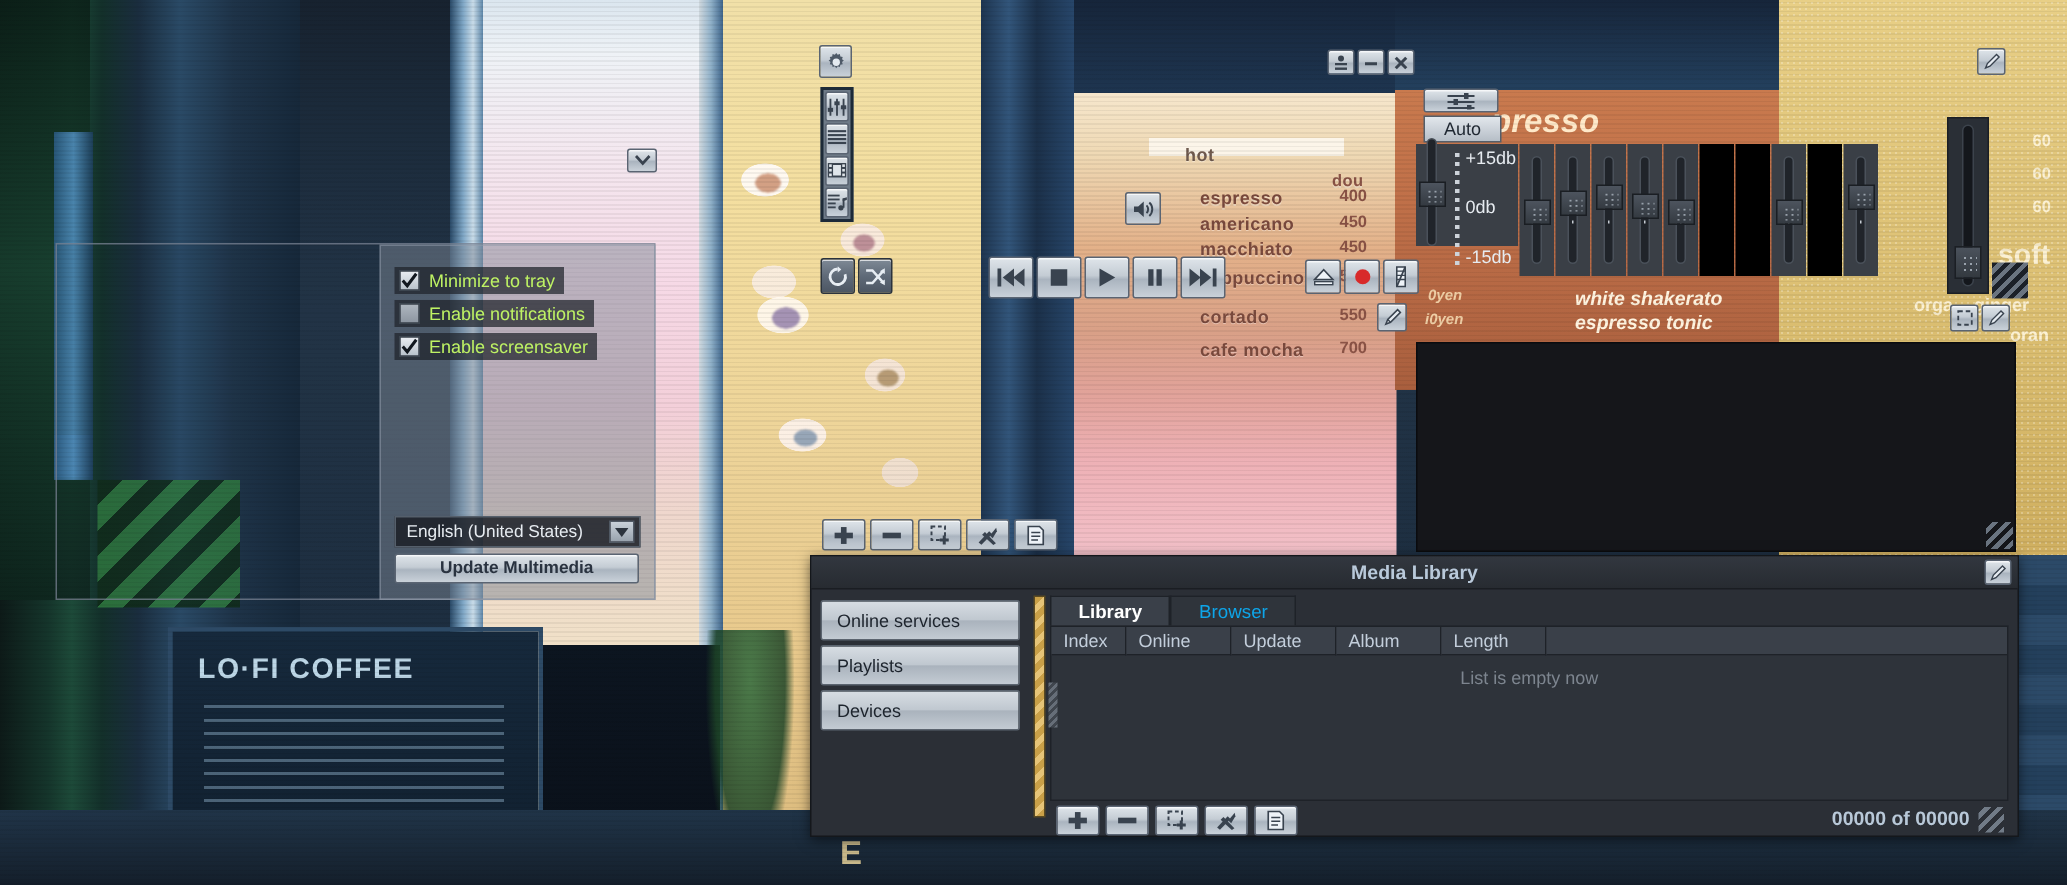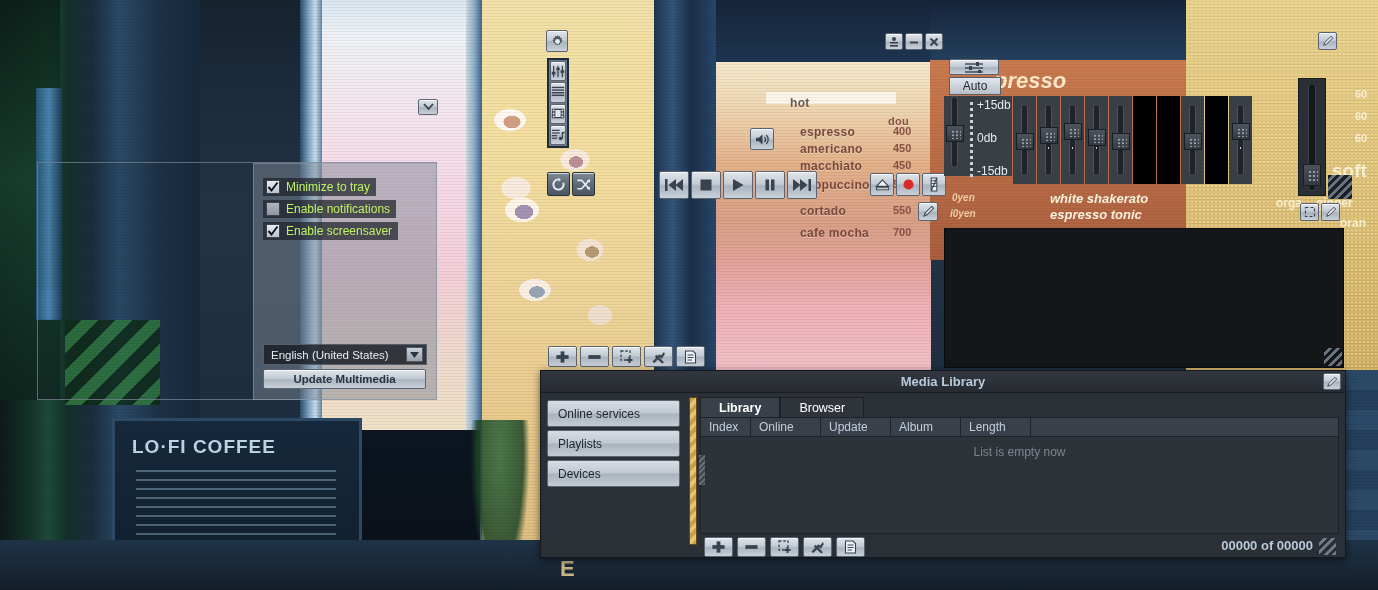--- a/index.html
+++ b/index.html
@@ -238,22 +238,22 @@
   
   #eq-toggle { position:absolute; left:949px; top:59px; width:50px; height:16px; }
   #eq-auto {
     position:absolute; left:949px; top:77px; width:52px; height:18px;
     background: linear-gradient(180deg,#e2e7ec,#b6bec7); border:1px solid #555e69;
     display:flex; align-items:center; justify-content:center;
     font-size:12px; color:#1f2731;
   }
   #eq-panel { position:absolute; left:944px; top:96px; height:88px; display:flex; gap:1px; }
   .eq-first {
-    width:68px; height:80px; background:#3a3f46; position:relative;
-    display:flex; align-items:flex-start;
+    width:68px; height:68px; background:#3a3f46; position:relative;
+    display:flex; align-items:flex-end;
   }
   .eq-band {
     width:23px; height:88px; background:#3a3f46; position:relative;
     display:flex; justify-content:center; align-items:center;
   }
   .eq-band.black { background:#000; }
   .eq-slot {
     width:7px; height:72px; background:#20242a; border:1px solid #4a515a;
     border-radius:4px; position:relative;
   }
@@ -306,21 +306,21 @@
     position:relative; }
   #ml-splitter .strip { position:absolute; left:3px; top:4px; width:8px; height:148px;
     background: repeating-linear-gradient(135deg,#c9a048 0 4px,#e6c477 4px 8px);
     border:1px solid #5a4a22; }
   #ml-splitter .dots { position:absolute; left:13px; top:62px; width:6px; height:30px;
     background: repeating-linear-gradient(135deg,#666e78 0 2px,#40464e 2px 4px); }
   #ml-main { flex:1; padding:4px 6px 0 0; display:flex; flex-direction:column; }
   #ml-tabs { display:flex; height:21px; align-items:flex-end; }
   .ml-tab {
     height:21px; padding:0 18px; display:flex; align-items:center;
-    font-size:12.5px; color:#ffffff; background:#2f343b;
+    font-size:12.5px; color:#0ea5e9; background:#2f343b;
     border:1px solid #1e2228; border-bottom:none;
   }
   .ml-tab.active { background:#3a4049; color:#fff; font-weight:bold; }
   #ml-tabfill { flex:1; border-bottom:1px solid #1e2228; height:21px; }
   #ml-table { flex:1; border:1px solid #1e2228; background:#2e333a; margin-top:-1px;
     display:flex; flex-direction:column; }
   #ml-header { display:flex; height:19px; }
   .ml-col {
     border-right:1px solid #1e2228; border-bottom:1px solid #1e2228;
     background:#3a4049; color:#c3cedb; font-size:12px;

